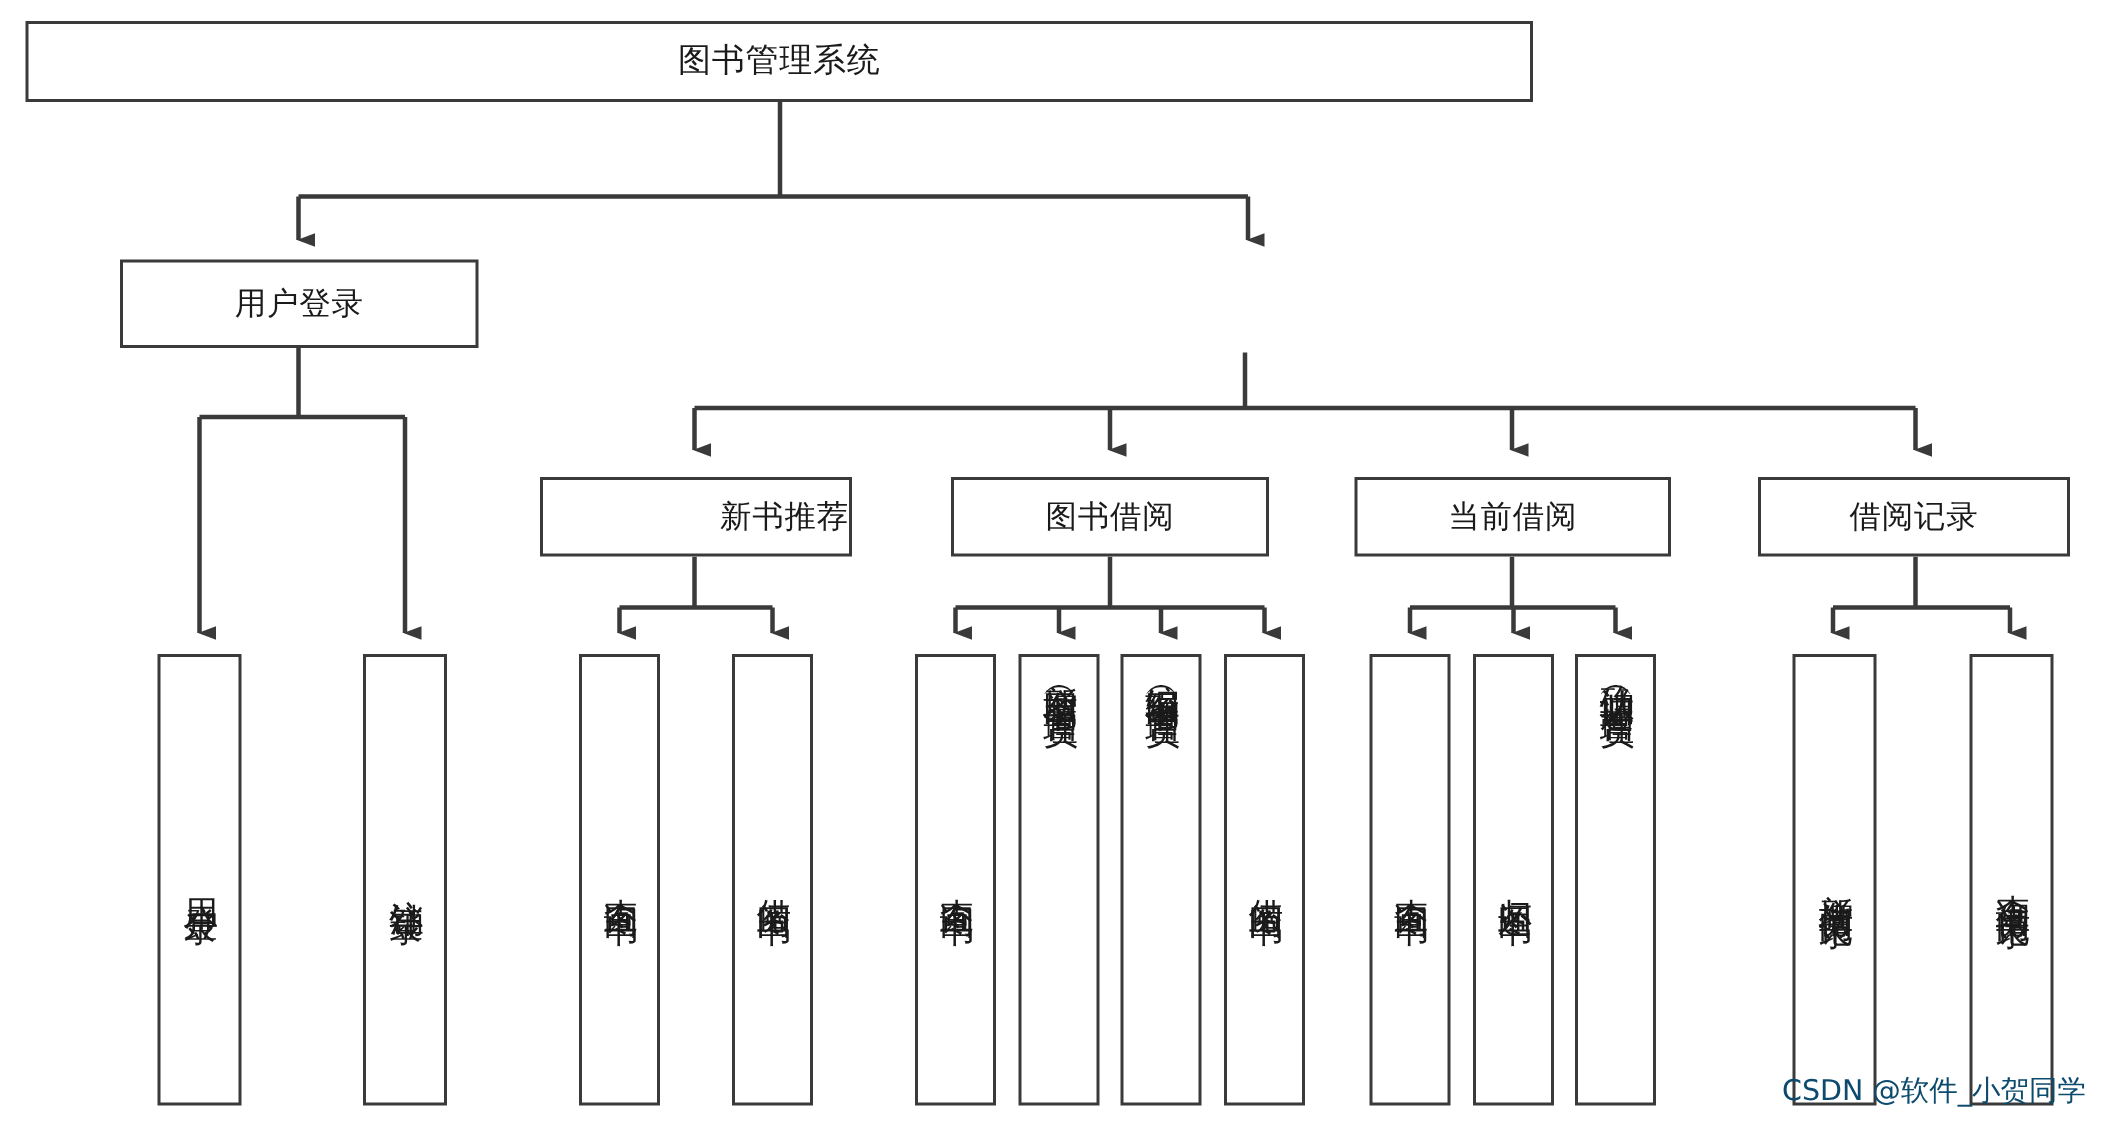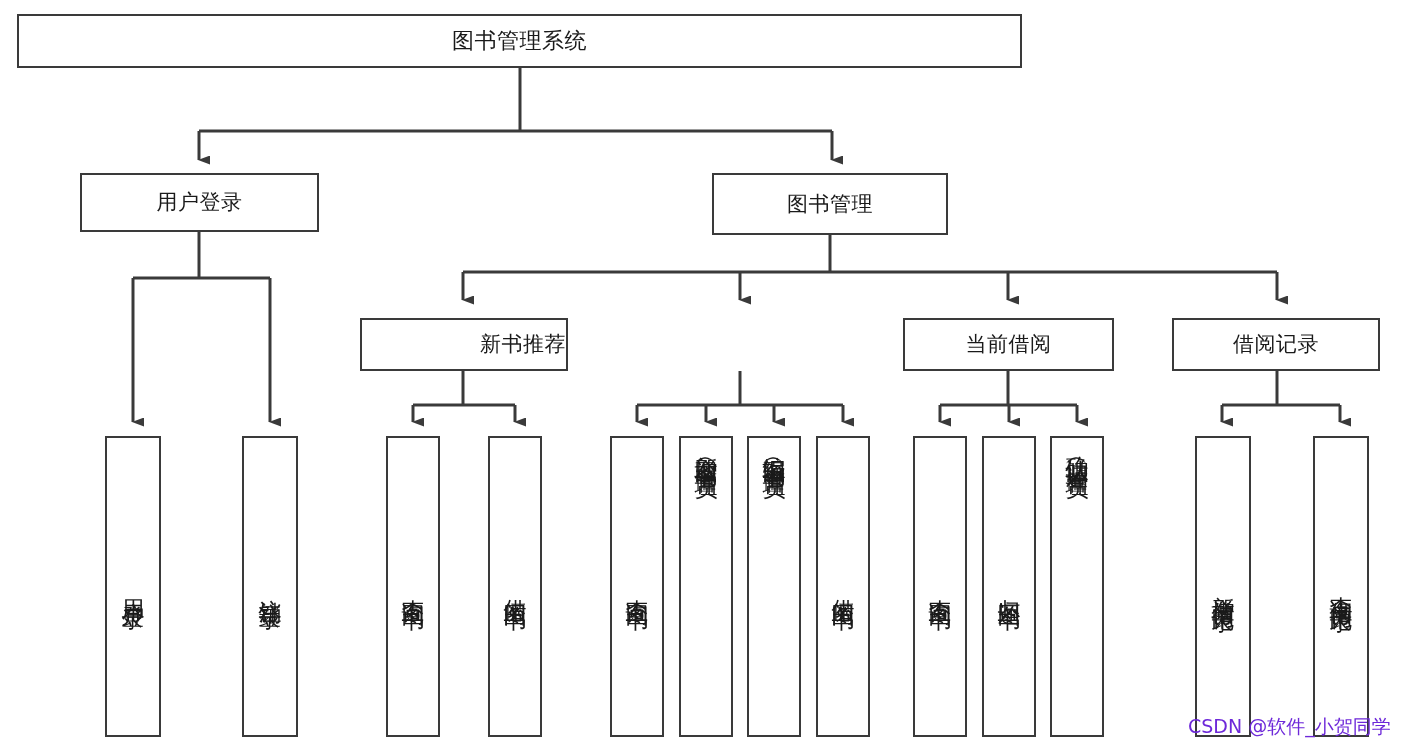--- a/index.html
+++ b/index.html
@@ -64,21 +64,21 @@
     display: block;
   }
   .node.vertical.centered {
     align-items: center;
   }
   .watermark {
     position: absolute;
     left: 1188px;
     top: 714px;
     font-size: 19px;
-    color: #6d28d9;
+    color: #0c4a6e;
     white-space: nowrap;
     font-family: "DejaVu Sans", "Liberation Sans", sans-serif;
     text-align: center;
   }
 </style>
 </head>
 <body>
 
 <div id="diagram-root">
 
@@ -133,28 +133,28 @@
   </svg>
 
   <div class="node root horizontal" style="left:17px; top:14px; width:1005px; height:54px;">
     <span class="node-label">图书管理系统</span>
   </div>
 
   <div class="node horizontal" style="left:80px; top:173px; width:239px; height:59px;">
     <span class="node-label">用户登录</span>
   </div>
 
-  <div class="node horizontal" style="left:712px; top:173px; width:236px; height:62px;">
-    <span class="node-label">图书管理</span>
-  </div>
 
   <div class="node horizontal" style="left:360px; top:318px; width:208px; height:53px;justify-content:flex-end;">
     <span class="node-label">新书推荐</span>
   </div>
 
+  <div class="node horizontal" style="left:634px; top:318px; width:212px; height:53px;">
+    <span class="node-label">图书借阅</span>
+  </div>
 
   <div class="node horizontal" style="left:903px; top:318px; width:211px; height:53px;">
     <span class="node-label">当前借阅</span>
   </div>
 
   <div class="node horizontal" style="left:1172px; top:318px; width:208px; height:53px;">
     <span class="node-label">借阅记录</span>
   </div>
 
   <div class="node vertical centered" style="left:105px; top:436px; width:56px; height:301px;">

